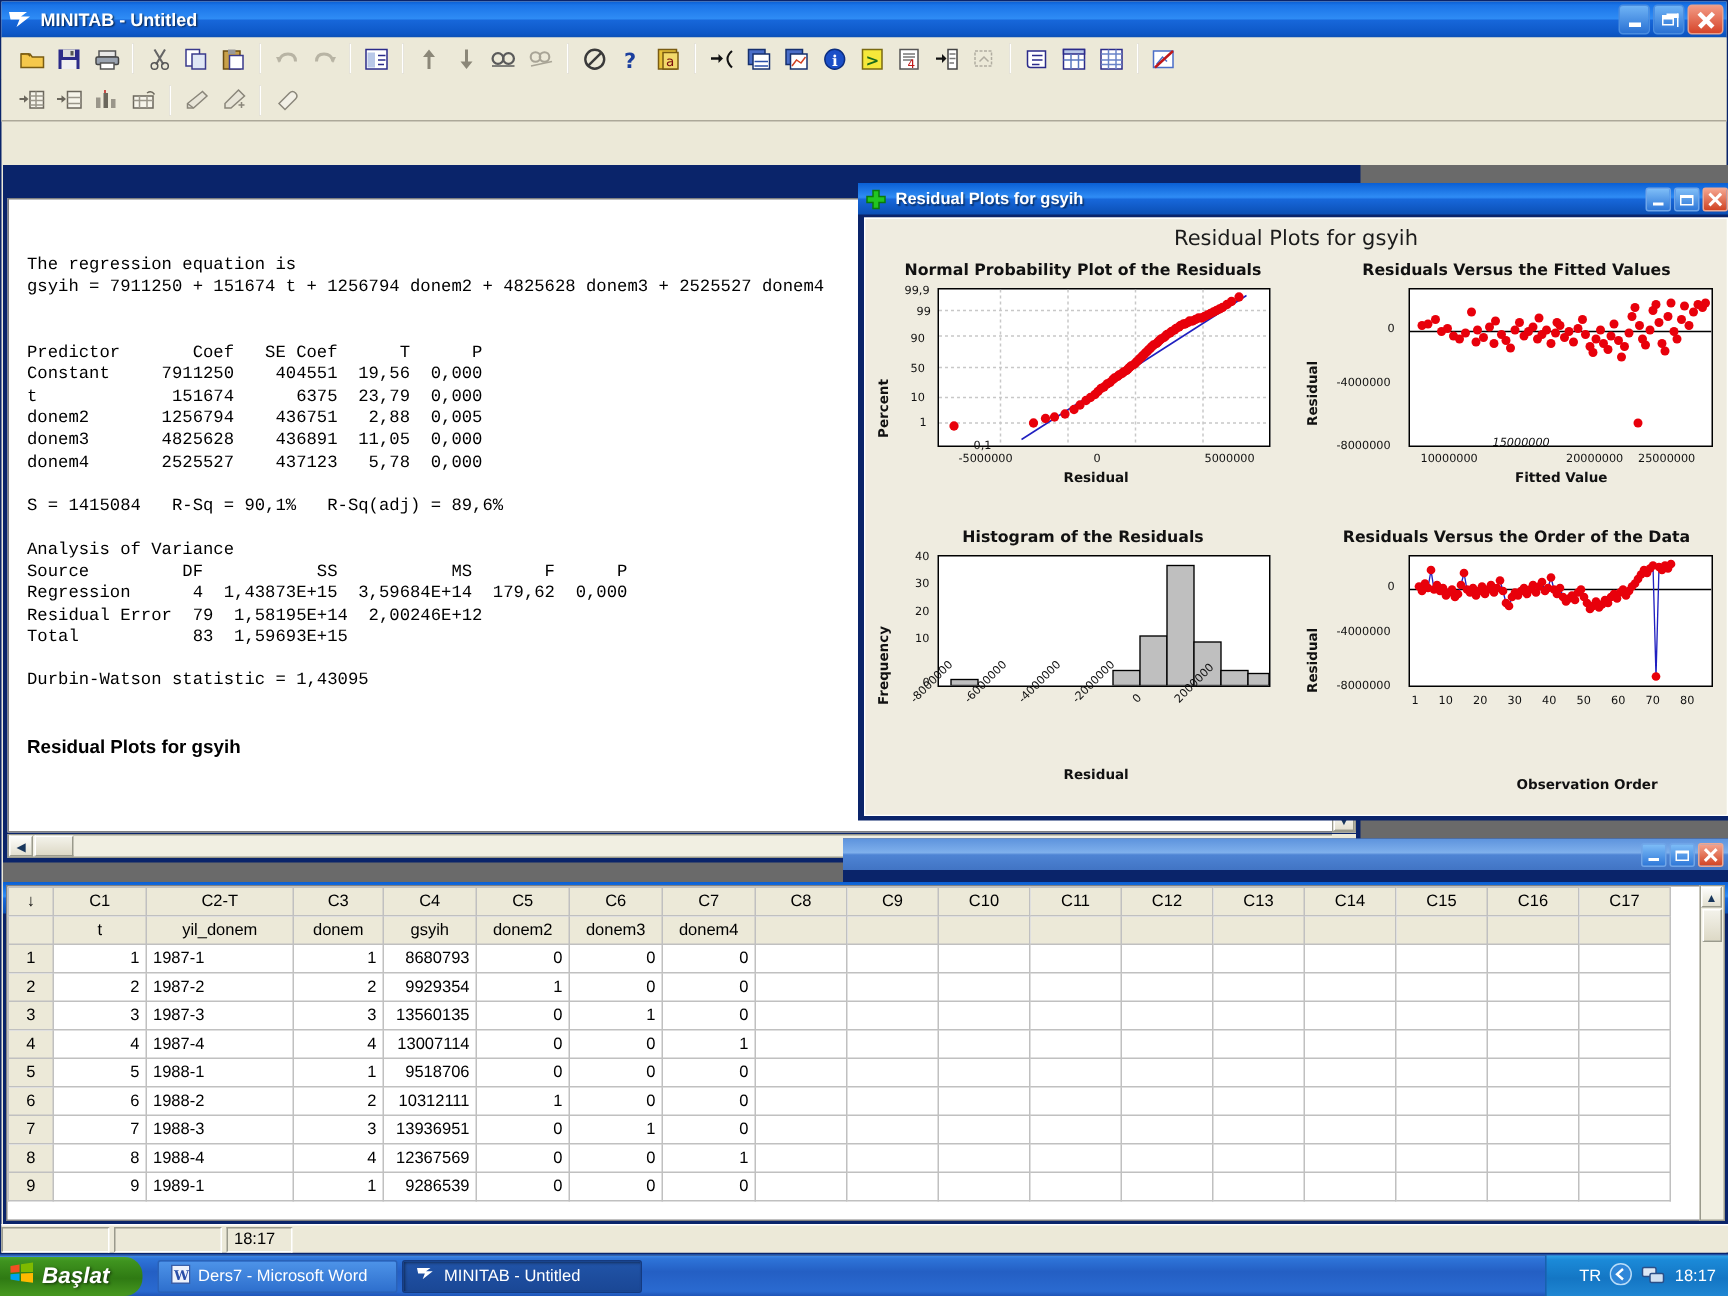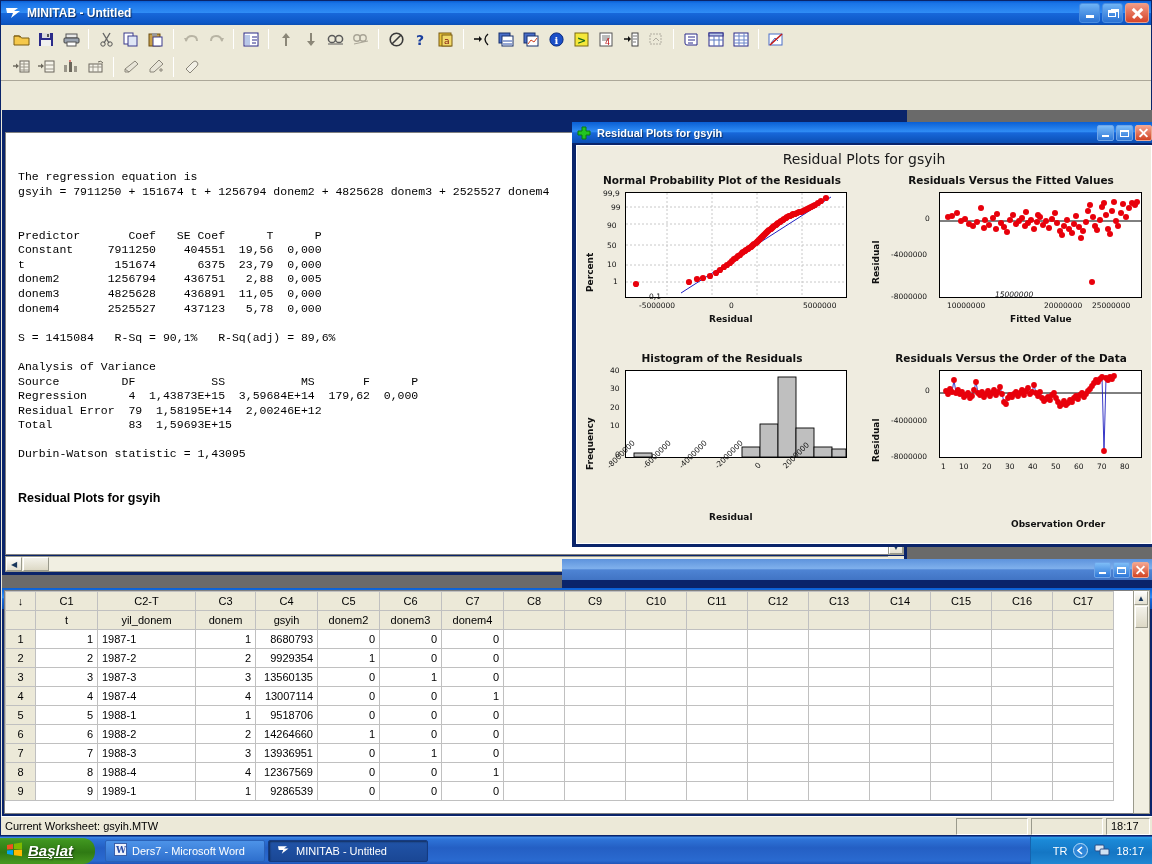--- a/index.html
+++ b/index.html
@@ -147,21 +147,21 @@
     border-bottom-color:#fff; margin-right:3px; display:flex; align-items:center; padding-left:4px; }
 
   
   .taskbar { position:absolute; left:0; bottom:0; width:1152px; height:28px;
     background:linear-gradient(180deg,#3f8ae8 0%,#2e74d8 8%,#245fc4 40%,#2a6ad0 88%,#1f55b8 100%);
     border-top:1px solid #1b4fa8; display:flex; align-items:center; z-index:50; }
   .startbtn { height:26px; margin:1px 0 1px 0; padding:0 22px 0 6px;
     background:linear-gradient(180deg,#4aa32e 0%,#3f941f 10%,#2f7a13 55%,#45961f 95%);
     border-radius:0 12px 12px 0; display:flex; align-items:center; gap:5px;
     color:#fff; font-weight:bold; font-style:italic; font-size:15px;
-    text-shadow:1px 1px 2px rgba(0,0,0,.6); cursor:pointer;text-decoration:underline; }
+    text-shadow:1px 1px 2px rgba(0,0,0,.6); cursor:pointer; }
   .tb-tasks { display:flex; align-items:center; gap:3px; margin-left:10px; }
   .task { height:22px; min-width:160px; display:flex; align-items:center; gap:5px;
     padding:0 8px; border-radius:2px; color:#fff; font-size:11px;
     background:linear-gradient(180deg,#4d93e8,#2e6fcd); border:1px solid #2a62b8; cursor:pointer; }
   .task.active { background:linear-gradient(180deg,#2154a8,#1a4795); border:1px solid #143a80;
     box-shadow:inset 1px 1px 2px rgba(0,0,0,.45); }
   .tray { position:absolute; right:0; top:0; height:28px; display:flex; align-items:center;
     gap:6px; padding:0 8px 0 22px;
     background:linear-gradient(180deg,#2da2e8 0%,#1b8ad8 10%,#1476c4 55%,#1f86d2 95%);
     border-left:1px solid #1663ae; color:#fff; font-size:11px; }
@@ -1038,21 +1038,21 @@
                   <td class="ws-num"></td>
                   <td class="ws-num"></td>
                   <td class="ws-num"></td>
                   <td class="ws-num"></td>
                 </tr>
                 <tr>
                   <td class="ws-rownum">6</td>
                   <td class="ws-num">6</td>
                   <td class="ws-txt">1988-2</td>
                   <td class="ws-num">2</td>
-                  <td class="ws-num">14264660</td>
+                  <td class="ws-num">10312111</td>
                   <td class="ws-num">1</td>
                   <td class="ws-num">0</td>
                   <td class="ws-num">0</td>
                   <td class="ws-num"></td>
                   <td class="ws-num"></td>
                   <td class="ws-num"></td>
                   <td class="ws-num"></td>
                   <td class="ws-num"></td>
                   <td class="ws-num"></td>
                   <td class="ws-num"></td>
@@ -1125,21 +1125,20 @@
         </div>
         <div class="ws-vscroll">
           <div class="vs-btn">▲</div>
           <div style="margin:1px; height:22px; background:linear-gradient(180deg,#f3f2ea,#ddd9c6); border:1px solid #fff; border-right-color:#9a9a8c; border-bottom-color:#9a9a8c;"></div>
         </div>
       </div>
 
     </div>
 
     <div class="statusbar">
-      <span class="sb-left">Current Worksheet: gsyih.MTW</span>
       <span class="sb-pane"></span>
       <span class="sb-pane"></span>
       <span class="sb-clock">18:17</span>
     </div>
   </div>
 
   <div class="taskbar">
     <div class="startbtn">
       <span>
         <svg width="17" height="15" viewBox="0 0 17 15">

